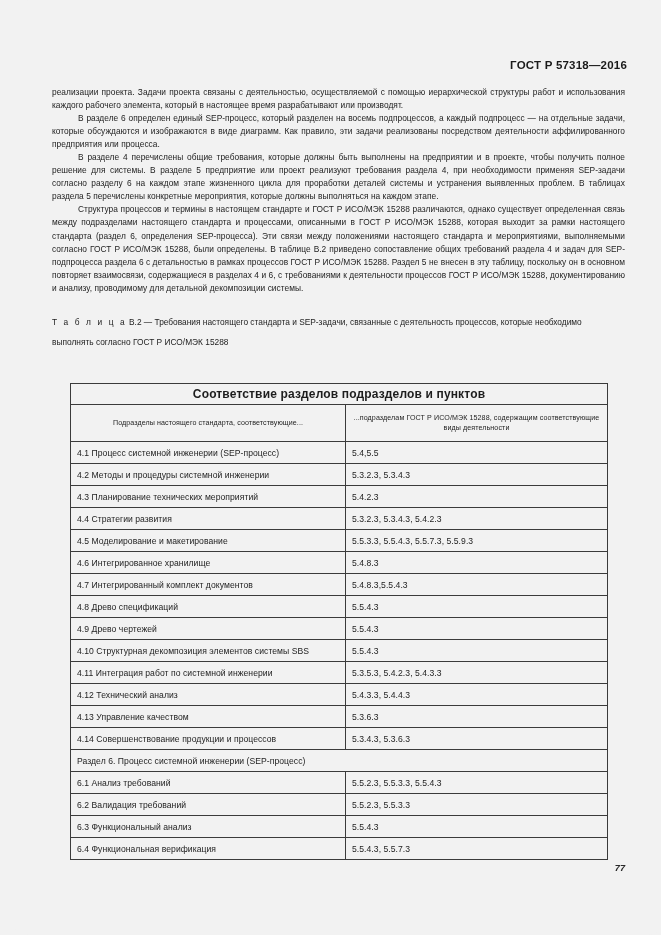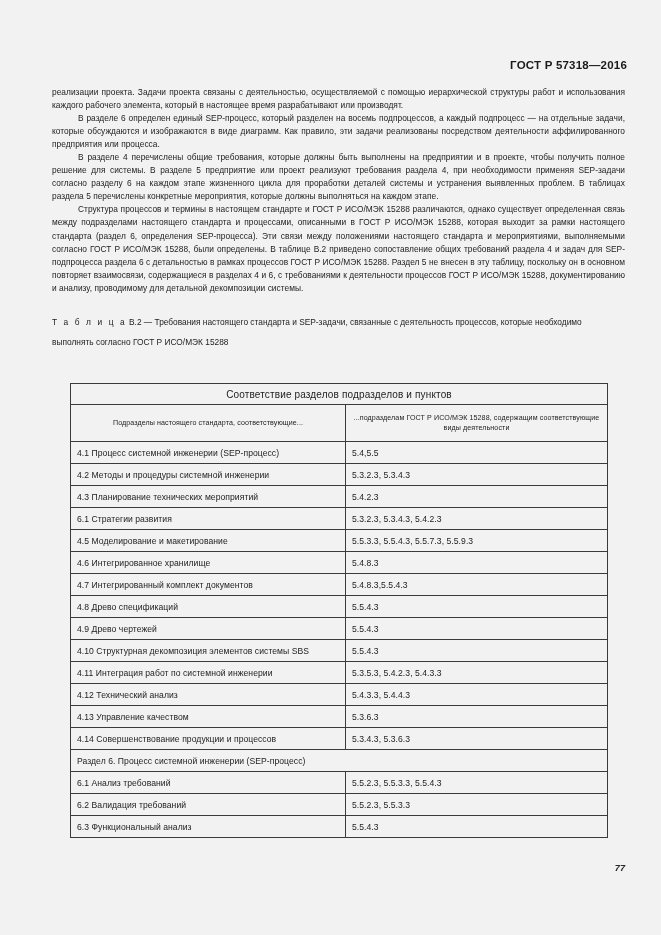--- a/index.html
+++ b/index.html
@@ -83,22 +83,22 @@
 
   table.b2 th, table.b2 td {
     border: 1px solid #3b3b3b;
     padding: 0 6px;
     vertical-align: middle;
     color: #1d1d1d;
     background: #f2f2f2;
   }
   th.head-span {
     text-align: center;
-    font-weight: normal;
-    font-size: 10px;
+    font-weight: bold;
+    font-size: 12px;
     height: 20px;
     letter-spacing: 0.15px;
   }
   th.head-sub {
     text-align: center;
     font-weight: normal;
     font-size: 7.1px;
     height: 36px;
     line-height: 10.4px;
     letter-spacing: 0.1px;
@@ -170,21 +170,21 @@
           </tr>
           <tr>
             <td class="item">4.2 Методы и процедуры системной инженерии</td>
             <td class="refs">5.3.2.3, 5.3.4.3</td>
           </tr>
           <tr>
             <td class="item">4.3 Планирование технических мероприятий</td>
             <td class="refs">5.4.2.3</td>
           </tr>
           <tr>
-            <td class="item">6.1 Стратегии развития</td>
+            <td class="item">4.4 Стратегии развития</td>
             <td class="refs">5.3.2.3, 5.3.4.3, 5.4.2.3</td>
           </tr>
           <tr>
             <td class="item">4.5 Моделирование и макетирование</td>
             <td class="refs">5.5.3.3, 5.5.4.3, 5.5.7.3, 5.5.9.3</td>
           </tr>
           <tr>
             <td class="item">4.6 Интегрированное хранилище</td>
             <td class="refs">5.4.8.3</td>
           </tr>
@@ -227,19 +227,23 @@
             <td class="item">6.1 Анализ требований</td>
             <td class="refs">5.5.2.3, 5.5.3.3, 5.5.4.3</td>
           </tr>
           <tr>
             <td class="item">6.2 Валидация требований</td>
             <td class="refs">5.5.2.3, 5.5.3.3</td>
           </tr>
           <tr>
             <td class="item">6.3 Функциональный анализ</td>
             <td class="refs">5.5.4.3</td>
+          </tr>
+          <tr>
+            <td class="item">6.4 Функциональная верификация</td>
+            <td class="refs">5.5.4.3, 5.5.7.3</td>
           </tr>
         </tbody>
     </table>
   </div>
 
   <div class="page-number">77</div>
 </div>
 
 </body></html>

